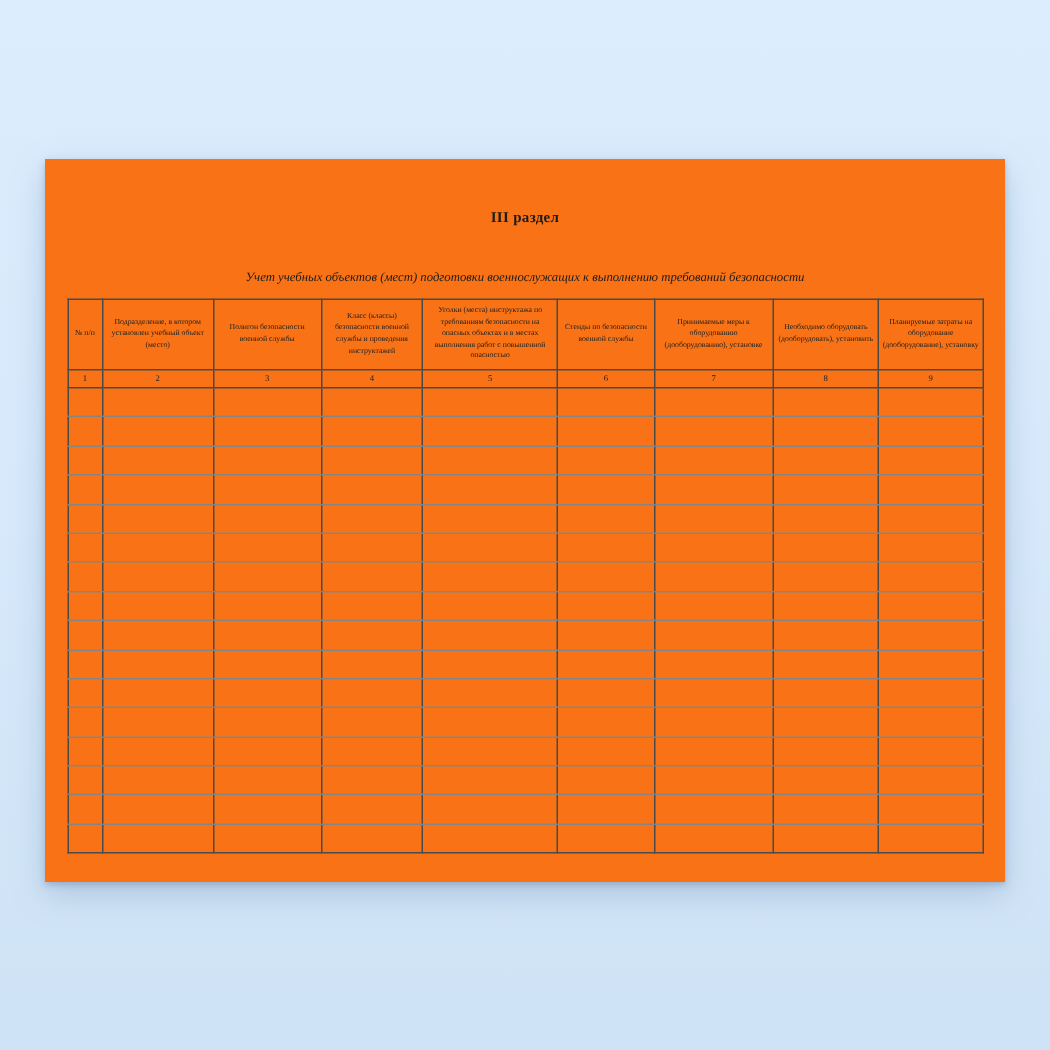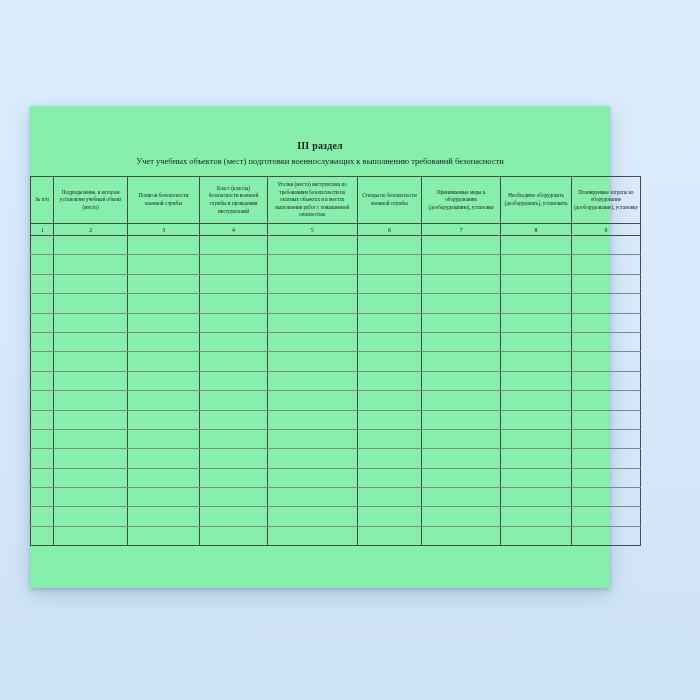--- a/index.html
+++ b/index.html
@@ -2,31 +2,31 @@
 <html><head>
 <meta charset="utf-8">
 <style>
   html,body{margin:0;padding:0;}
   body{
     width:700px;height:700px;overflow:hidden;position:relative;
     font-family:"Liberation Serif","DejaVu Serif",serif;
     background:linear-gradient(180deg,var(--bg-top,#dcedfd) 0%,var(--bg-mid,#d7e9fb) 45%,var(--bg-bottom,#cfe3f6) 100%);
   }
   .sheet{
-    position:absolute;left:30px;top:106px;width:580px;height:482px;
-    background:#86efac;
+    position:absolute;left:30px;top:106px;width:640px;height:482px;
+    background:#f97316;
     box-shadow:0 2px 4px rgba(110,140,175,.45),0 8px 20px rgba(110,140,175,.35);
   }
   .sheet-inner{padding-top:34px;}
   .section-title{
     text-align:center;font-weight:bold;font-size:10px;color:#1c1c1c;
     letter-spacing:.2px;
   }
   .table-title{
-    text-align:center;font-size:8.5px;color:#1c1c1c;margin-top:5px;
+    text-align:center;font-size:8.5px;color:#1c1c1c;margin-top:28px;font-style:italic;
   }
   table.reg{
     border-collapse:collapse;table-layout:fixed;
     width:611px;margin:10px auto 0 auto;
     border:1px solid var(--border-dark,#4a4a4a);
   }
   table.reg th{
     border:1px solid var(--border-dark,#4a4a4a);
     font-weight:normal;font-size:5.2px;line-height:1.45;color:#222;
     text-align:center;vertical-align:middle;padding:2px 2px;height:42px;

